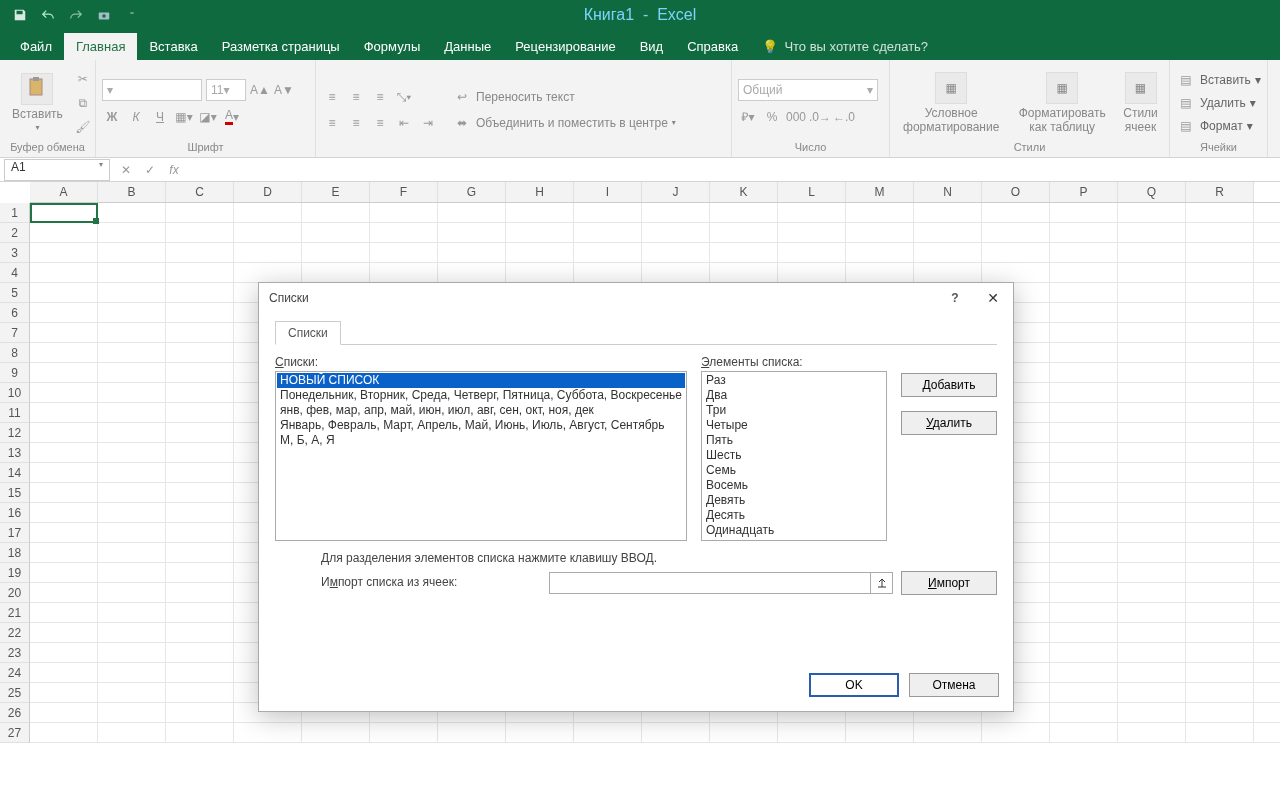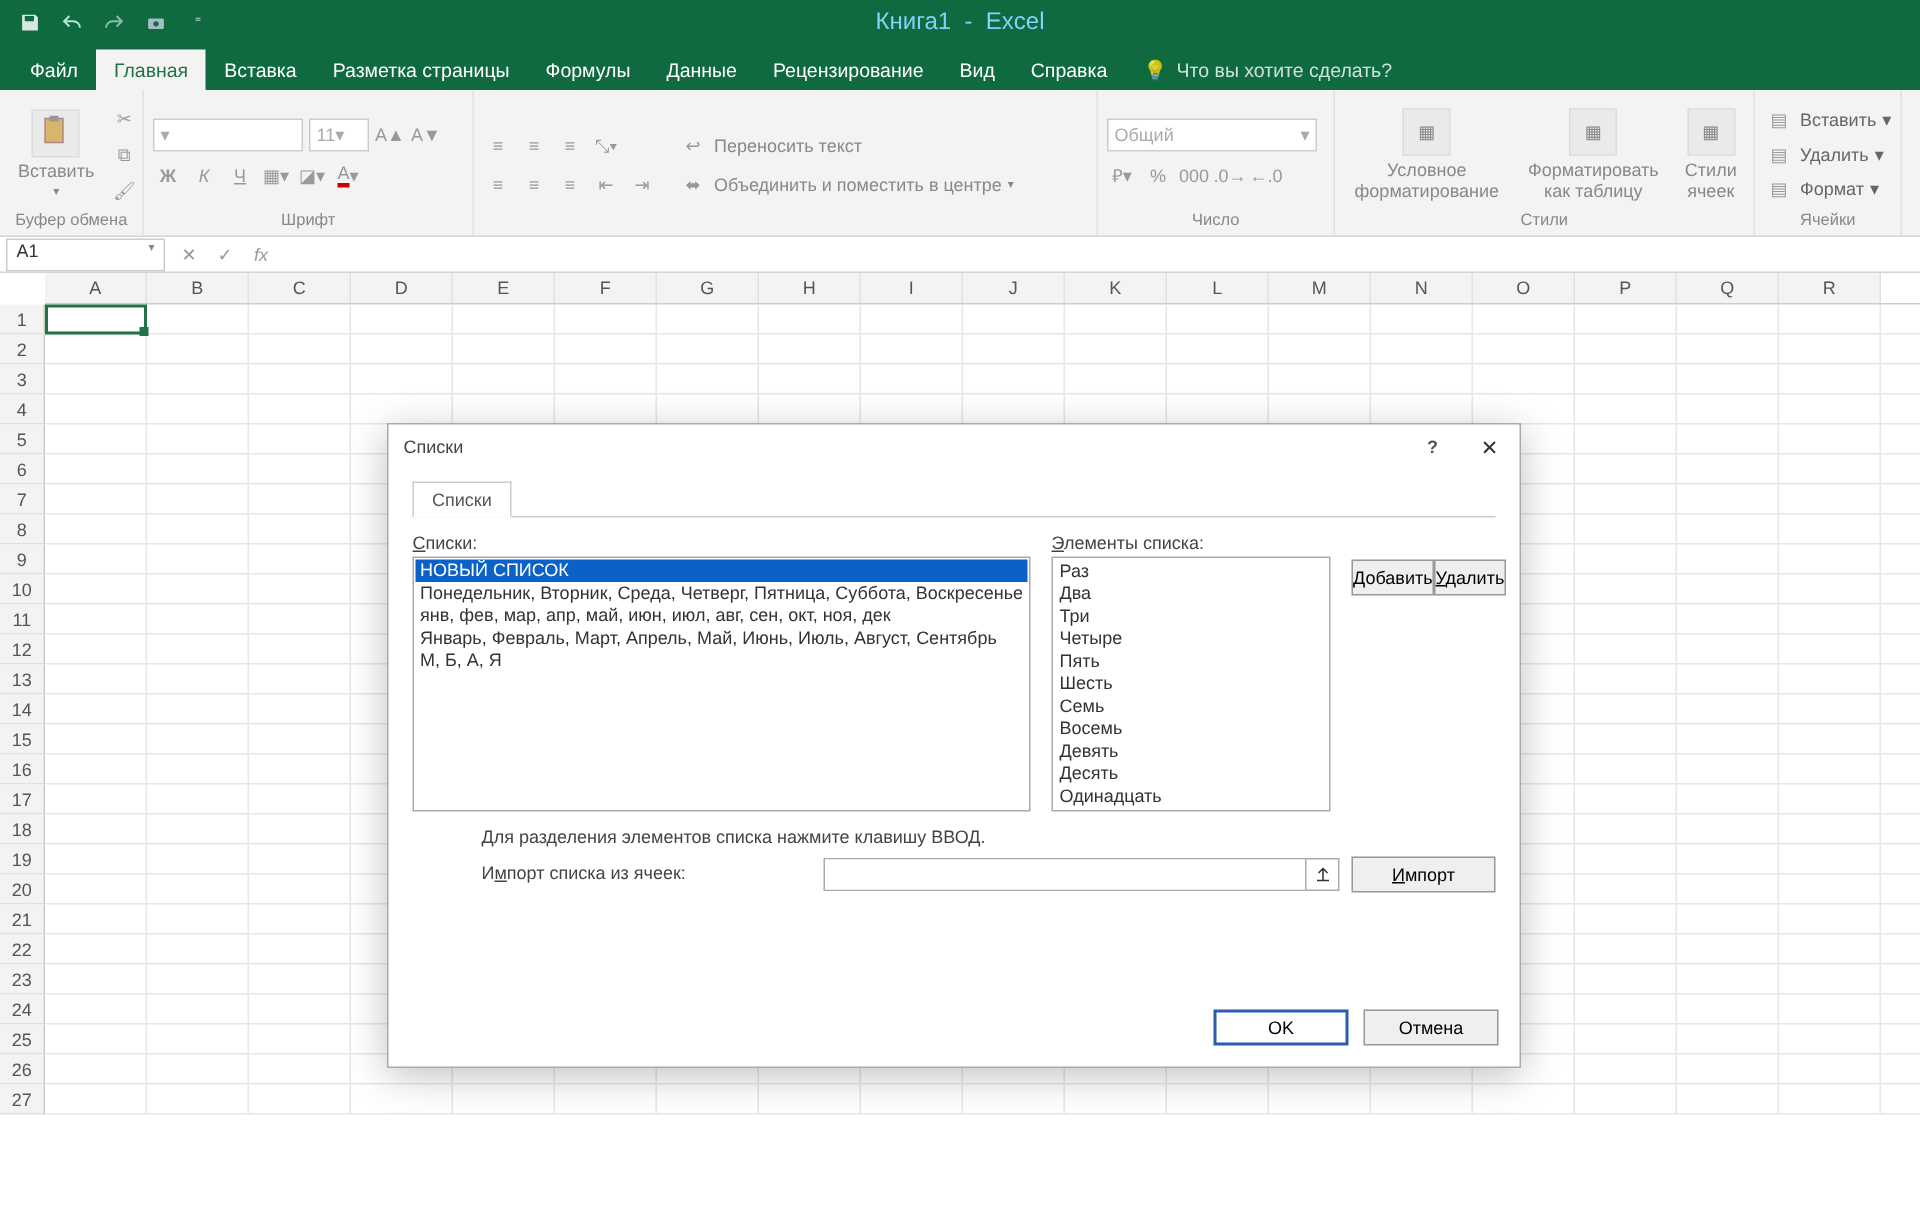--- a/index.html
+++ b/index.html
@@ -53,21 +53,21 @@
 .dlg-title .sp { flex:1;}
 .dlg-body { flex:1; padding: 8px 16px 12px; display:flex; flex-direction:column;}
 .dlg-tab { border-bottom:1px solid #ccc; display:flex;}
 .dlg-tab span { border:1px solid #ccc; border-bottom:1px solid #fff; padding:4px 12px; margin-bottom:-1px; background:#fff; color:#555; font-size:12px;}
 .dlg-main { display:flex; gap:14px; margin-top:10px;}
 .listcol { flex:1; display:flex; flex-direction:column;}
 .lbl { font-size:12px; color:#444; margin-bottom:2px;}
 .listbox { border:1px solid #aaa; height:170px; overflow:auto; font-size:12px; line-height:15px; padding:1px; background:#fff;}
 .listbox div { padding:0 3px; white-space:nowrap; overflow:hidden;}
 .listbox .sel-item { background:#0a62c9; color:#fff;}
-.btncol { width:96px; display:flex; flex-direction:row; gap:0; padding-top:18px;}
+.btncol { width:96px; display:flex; flex-direction:column; gap:14px; padding-top:18px;}
 .dbtn { height:24px; border:1px solid #999; background:#efefef; font-size:12px; cursor:pointer;}
 .hint { font-size:12px; color:#444; margin:10px 0 6px 46px;}
 .imp-row { display:flex; align-items:center; gap:8px; margin-left:46px;justify-content:space-between;}
 .imp-row .fld { flex:1; height:22px; border:1px solid #aaa; display:flex;}
 .imp-row input { flex:1; border:none; outline:none; padding:0 4px;}
 .pick { width:22px; border-left:1px solid #aaa; display:flex; align-items:center; justify-content:center;}
 .dlg-foot { height:42px; border-top:0; display:flex; justify-content:flex-end; align-items:center; gap:10px; padding:0 14px 10px;}
 .dlg-foot button { width:90px; height:24px; border:1px solid #999; background:#efefef; font-size:12px; cursor:pointer;}
 .dlg-foot button.primary { border:2px solid #2a5db0; background:#fff;}
 

